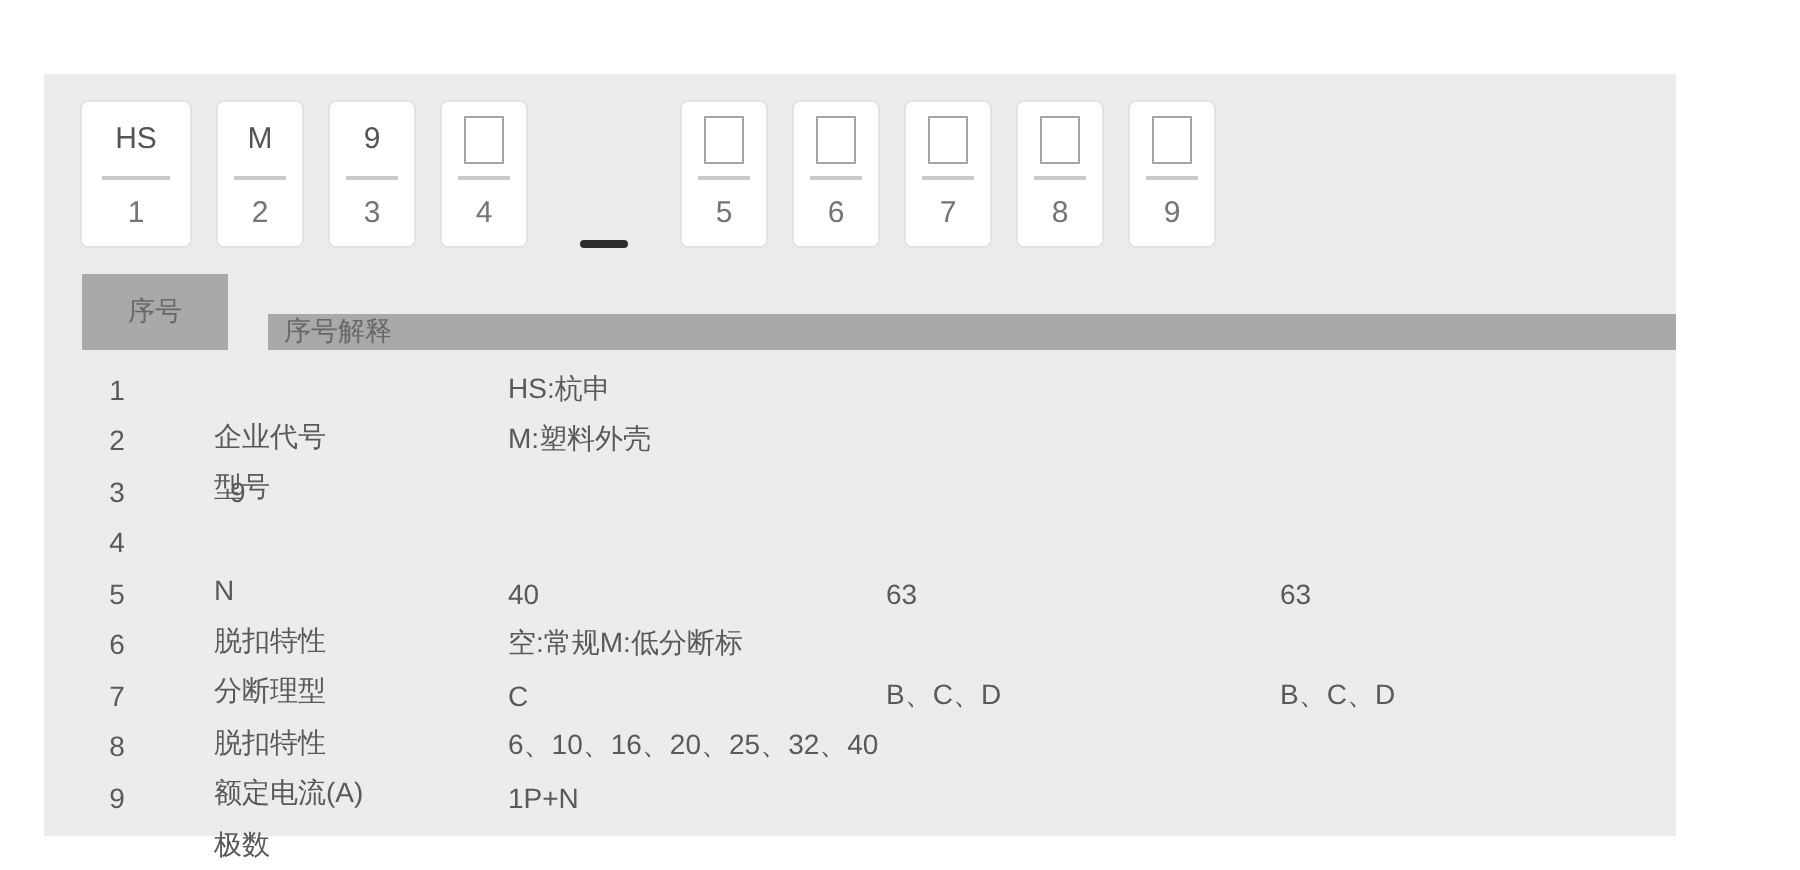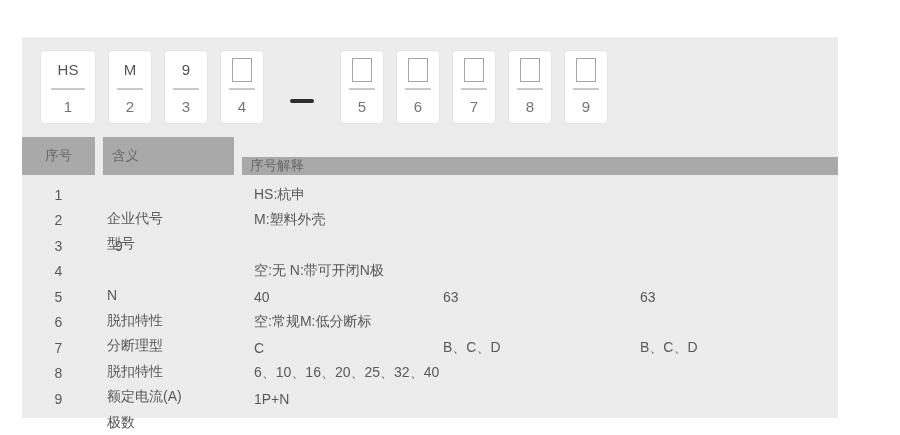--- a/index.html
+++ b/index.html
@@ -14,21 +14,21 @@
   .panel {
     position: absolute;
     left: 22px; top: 37px;
     width: 816px; height: 381px;
     background: #ececec;
   }
 
   
   .cards {
     display: flex;
-    align-items: center;
+    align-items: flex-end;
     padding: 13px 0 0 18px;
   }
   .card {
     width: 44px; height: 74px;
     background: #ffffff;
     border: 1px solid #e3e3e3;
     border-radius: 4px;
     margin-right: 12px;
     display: flex;
     flex-direction: column;
@@ -67,23 +67,24 @@
     width: 24px; height: 4px;
     background: #2d2d2d;
     border-radius: 2px;
     margin: 28px 26px 0 14px;
     flex-shrink: 0;
   }
 
   
   .thead {
     display: flex;
-    gap: 8px;
+    gap: 20px;
     height: 38px;
     margin-top: 13px;
+    padding-left: 19px;
   }
   .th {
     background: #a9a9a9;
     color: #686868;
     font-size: 13.5px;
     display: flex;
     align-items: center;
   }
   .th-no { width: 73px; justify-content: center; }
   .th-meaning { width: 131px; padding-left: 9px; }
@@ -171,21 +172,20 @@
       <div class="value-area">
           <span class="phbox"></span>
         </div>
       <div class="divider"></div>
       <div class="num-area">9</div>
     </div>
   </div>
 
   <div class="thead">
     <div class="th th-no">序号</div>
-    <div class="th th-meaning">含义</div>
     <div class="th th-expl">序号解释</div>
   </div>
 
   <div class="tbody">
     <div class="trow">
       <div class="td-no">1</div>
       <div class="td-meaning">企业代号</div>
       <div class="td-expl">
           <span class="e1">HS:杭申</span>
         </div>
@@ -199,23 +199,20 @@
     </div>
     <div class="trow">
       <div class="td-no">3</div>
       <div class="td-expl">
           <span class="e1">9</span>
         </div>
     </div>
     <div class="trow">
       <div class="td-no">4</div>
       <div class="td-meaning">N</div>
-      <div class="td-expl">
-          <span class="e1">空:无 N:带可开闭N极</span>
-        </div>
     </div>
     <div class="trow">
       <div class="td-no">5</div>
       <div class="td-meaning">脱扣特性</div>
       <div class="td-expl">
           <span class="e1">40</span>
           <span class="e2">63</span>
           <span class="e3">63</span>
         </div>
     </div>

